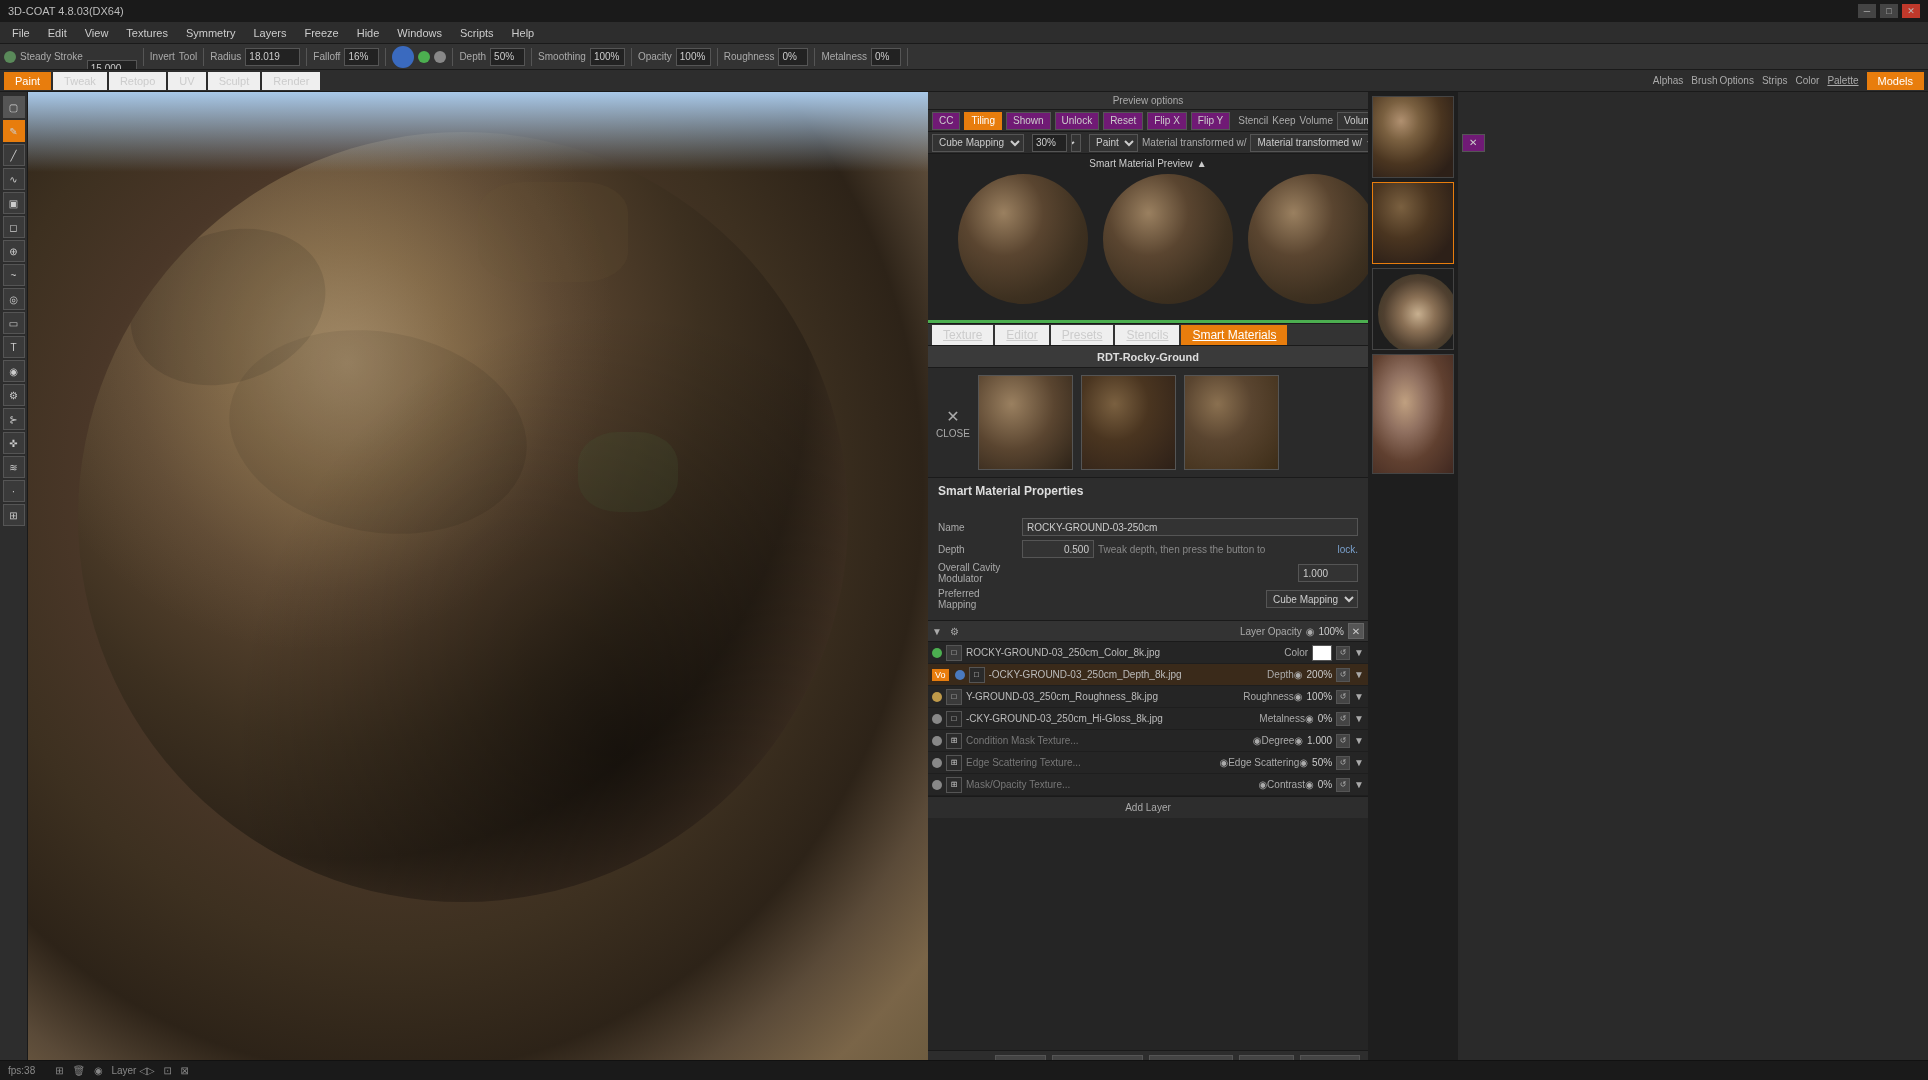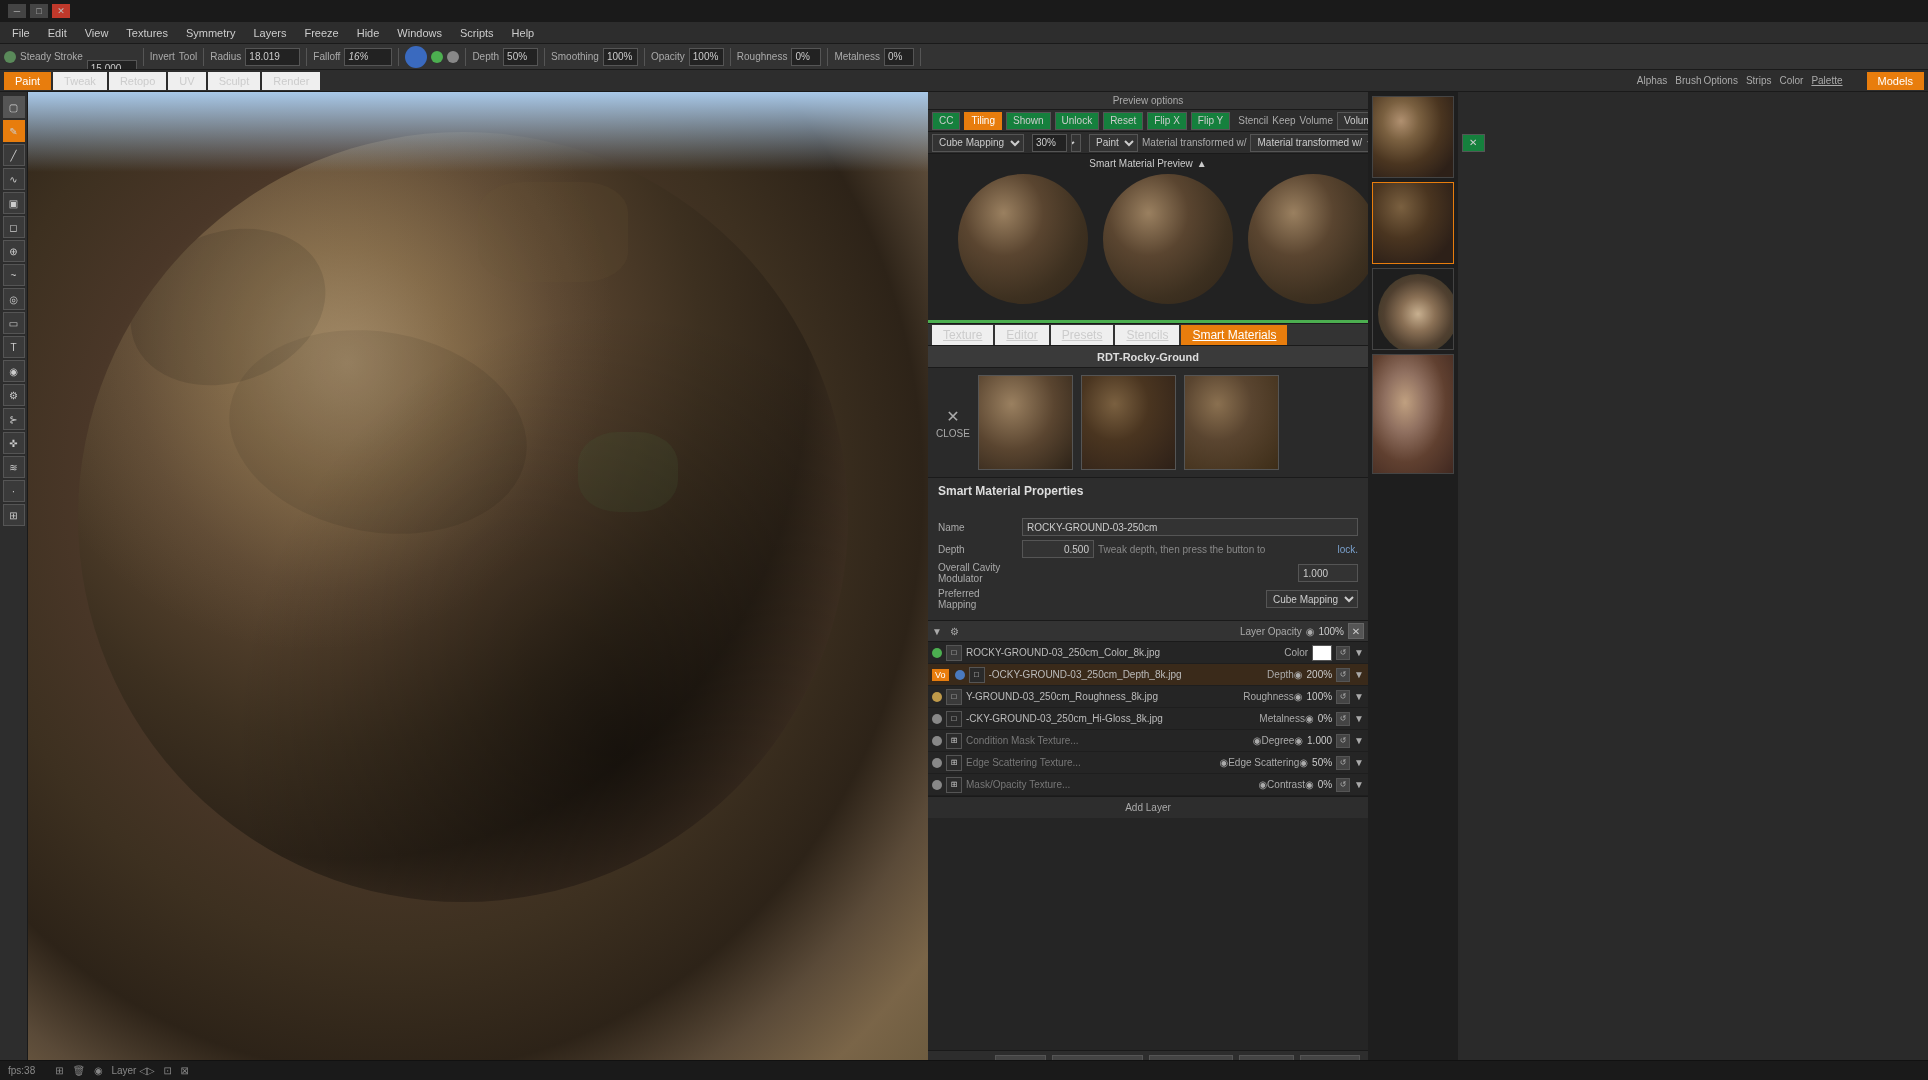--- a/index.html
+++ b/index.html
@@ -205,21 +205,21 @@
       display: flex;
       align-items: center;
       padding: 0 4px;
       gap: 4px;
       border-bottom: 1px solid #1a1a1a;
     }
 
     .panel-btn {
       height: 18px;
       padding: 0 6px;
-      background: #15803d;
+      background: #701a75;
       border: 1px solid #555;
       color: #ccc;
       font-size: 10px;
       cursor: pointer;
       white-space: nowrap;
     }
     .panel-btn.active-tab { background: #e87d0d; color: #fff; border-color: #e87d0d; }
     .panel-select {
       height: 18px;
       background: #333;
@@ -581,20 +581,21 @@
       background: radial-gradient(ellipse at 35% 30%, #b09070 0%, #7a6040 30%, #4a3520 60%, #2d2018 100%);
     }
     .thumb-sm-inner.dark {
       background: radial-gradient(ellipse at 35% 30%, #7a6040 0%, #4a3520 40%, #2d2018 80%);
     }
   </style>
 </head>
 <body>
 
 <div id="titlebar">
+  <span class="title">3D-COAT 4.8.03(DX64)</span>
   <div class="win-controls">
     <button class="win-btn">─</button>
     <button class="win-btn">□</button>
     <button class="win-btn close">✕</button>
   </div>
 </div>
 
 <div id="menubar">
   <span class="menu-item">File</span>
   <span class="menu-item">Edit</span>
@@ -614,21 +615,21 @@
   <span class="toolbar-label">Steady Stroke</span>
   <input class="toolbar-input" style="width: 50px; margin-top: 24px;" value="15.000">
   <span class="toolbar-sep"></span>
   <span class="toolbar-label">Invert</span>
   <span class="toolbar-label">Tool</span>
   <span class="toolbar-sep"></span>
   <span class="toolbar-label">Radius</span>
   <input class="toolbar-input" value="18.019" style="">
   <span class="toolbar-sep"></span>
   <span class="toolbar-label">Falloff</span>
-  <input class="toolbar-input" style="width: 48px; font-style: italic;" value="16%">
+  <input class="toolbar-input" style="width: 35px;" value="16%">
   <span class="toolbar-sep"></span>
   <span class="toolbar-color-dot" style="background:#3a6abf; width:22px; height:22px; border-radius:50%;"></span>
   <span class="toolbar-color-dot" style="background:#4CAF50; width:12px; height:12px;"></span>
   <span class="toolbar-color-dot" style="background:#888; width:12px; height:12px; border-radius:50%;"></span>
   <span class="toolbar-sep"></span>
   <span class="toolbar-label">Depth</span>
   <input class="toolbar-input" style="width: 35px;" value="50%">
   <span class="toolbar-sep"></span>
   <span class="toolbar-label">Smoothing</span>
   <input class="toolbar-input" style="width: 35px;" value="100%">
@@ -650,21 +651,21 @@
   <button class="mode-tab">Retopo</button>
   <button class="mode-tab">UV</button>
   <button class="mode-tab">Sculpt</button>
   <button class="mode-tab">Render</button>
   <span style="flex:1;"></span>
   <span class="toolbar-label" style="margin-right:6px;">Alphas</span>
   <span class="toolbar-label" style="">Brush</span>
   <span class="toolbar-label" style="margin-right:6px;">Options</span>
   <span class="toolbar-label" style="margin-right:6px;">Strips</span>
   <span class="toolbar-label" style="margin-right:6px;">Color</span>
-  <span class="toolbar-label" style="margin-right:22px;text-decoration:underline;">Palette</span>
+  <span class="toolbar-label" style="margin-right:6px;text-decoration:underline;">Palette</span>
   <button class="mode-tab active" style="background:#e87d0d; color:#fff; border-color:#e87d0d;">Models</button>
 </div>
 
 <div id="main">
 
   <div id="left-toolbar">
     <div class="left-tool-btn" style="background:#555;">▢</div>
     <div class="left-tool-btn active">✎</div>
     <div class="left-tool-btn">╱</div>
     <div class="left-tool-btn">∿</div>

